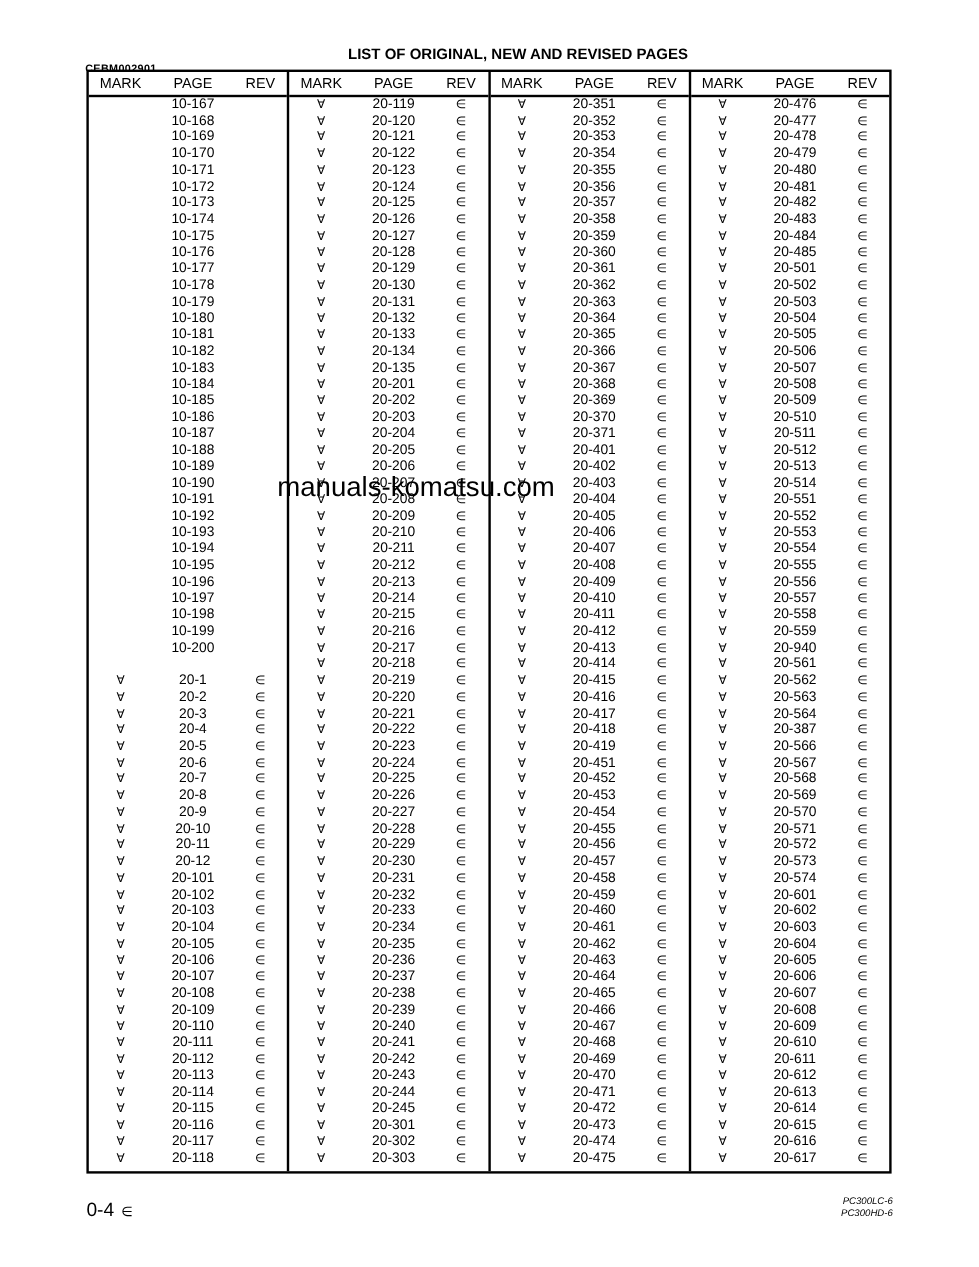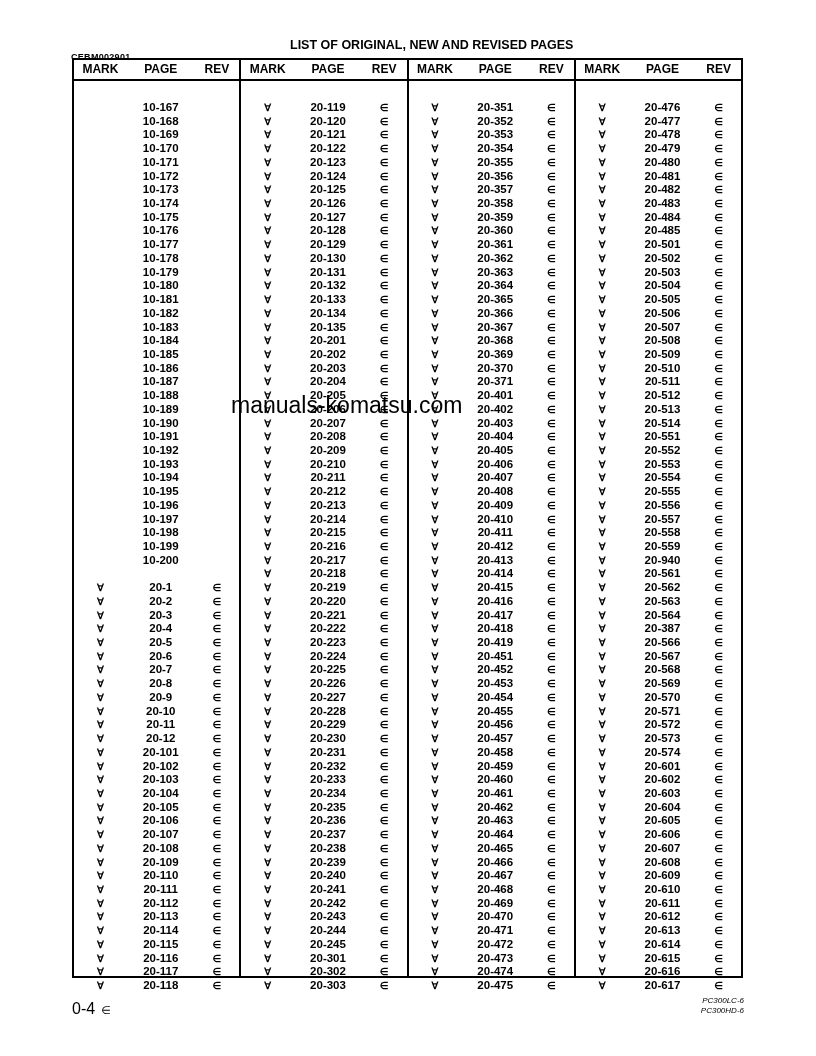--- a/index.html
+++ b/index.html
@@ -1,27 +1,27 @@
 <!DOCTYPE html>
 <html><head>
 <meta charset="utf-8">
 <style>
   html, body { margin: 0; padding: 0; background: #ffffff; }
   body { width: 816px; height: 1056px; position: relative; overflow: hidden; font-family: "Liberation Sans", sans-serif; color: #000; }
   .doc-code { position: absolute; left: 71px; top: 40px; font-size: 9px; font-weight: bold; letter-spacing: 0.3px; margin-top: 12px; }
   .doc-title { position: absolute; left: 262px; top: 38px; font-size: 12.5px; font-weight: bold; margin-left: 28px; }
-  .table { position: absolute; left: 72px; top: 58px; width: 671px; height: 920px; border: 2px solid #000; box-sizing: border-box; display: flex; font-weight: bold; }
+  .table { position: absolute; left: 72px; top: 58px; width: 671px; height: 920px; border: 2px solid #000; box-sizing: border-box; display: flex; }
   .group { flex: 1; border-right: 2px solid #000; display: flex; flex-direction: column; }
   .group:last-child { border-right: none; }
   .ghead { height: 19px; border-bottom: 2px solid #000; display: flex; font-size: 12px; line-height: 19px; }
   .ghead span, .row span { display: block; text-align: center; }
   .c-mark { width: 32%; }
   .c-page { width: 41%; }
   .c-rev { width: 27%; }
-  .gbody { padding-top: 20px; }
+  .gbody { padding-top: 0; }
   .row { height: 13.72px; display: flex; font-size: 11.5px; line-height: 13.72px; }
   .row .c-mark, .row .c-rev { font-size: 10px; }
   .watermark { position: absolute; left: 219px; top: 392px; font-size: 23px; color: #000; letter-spacing: 0px; pointer-events: none; margin-left: 12px; }
   .footer-page { position: absolute; left: 72px; top: 1000px; font-size: 16px; }
   .footer-page .rev { font-size: 11px; margin-left: 6px; }
   .footer-model { position: absolute; right: 72px; top: 996px; font-size: 8px; font-style: italic; font-weight: normal; text-align: right; line-height: 10px; }
 </style>
 </head>
 <body>
 

